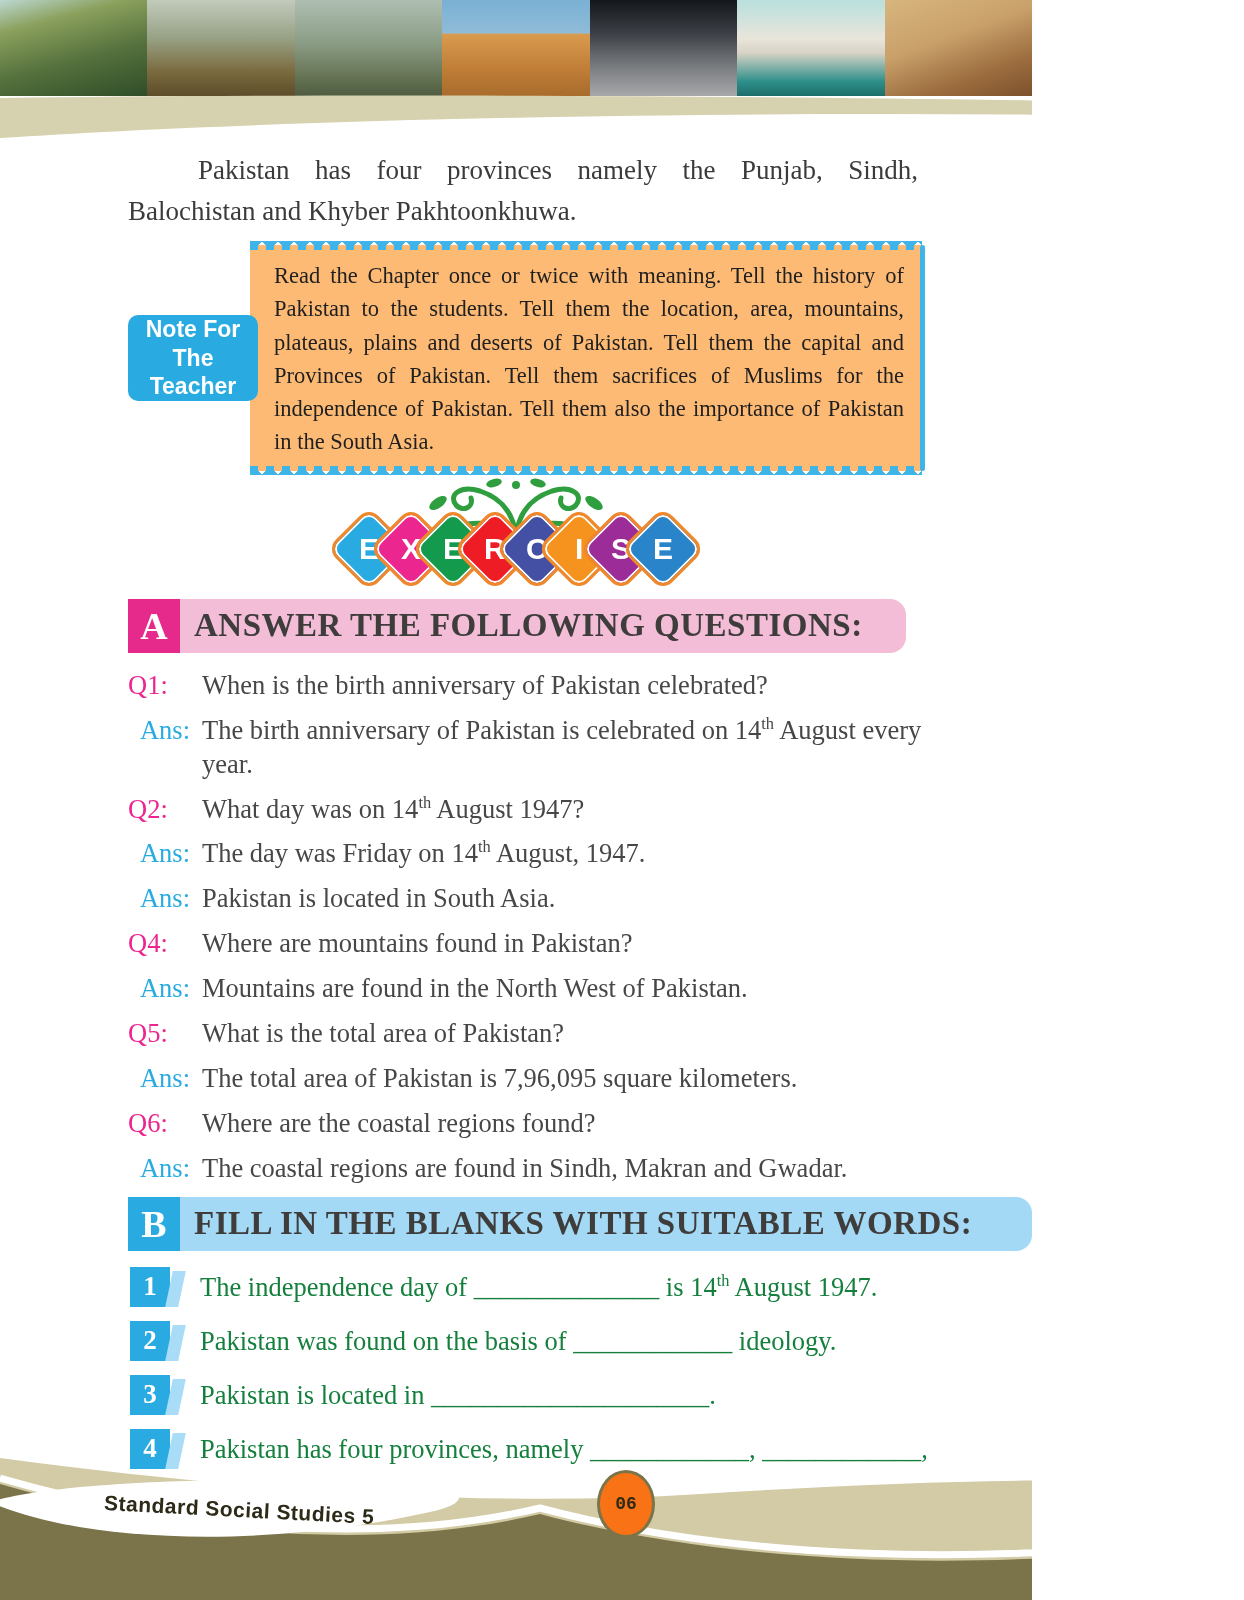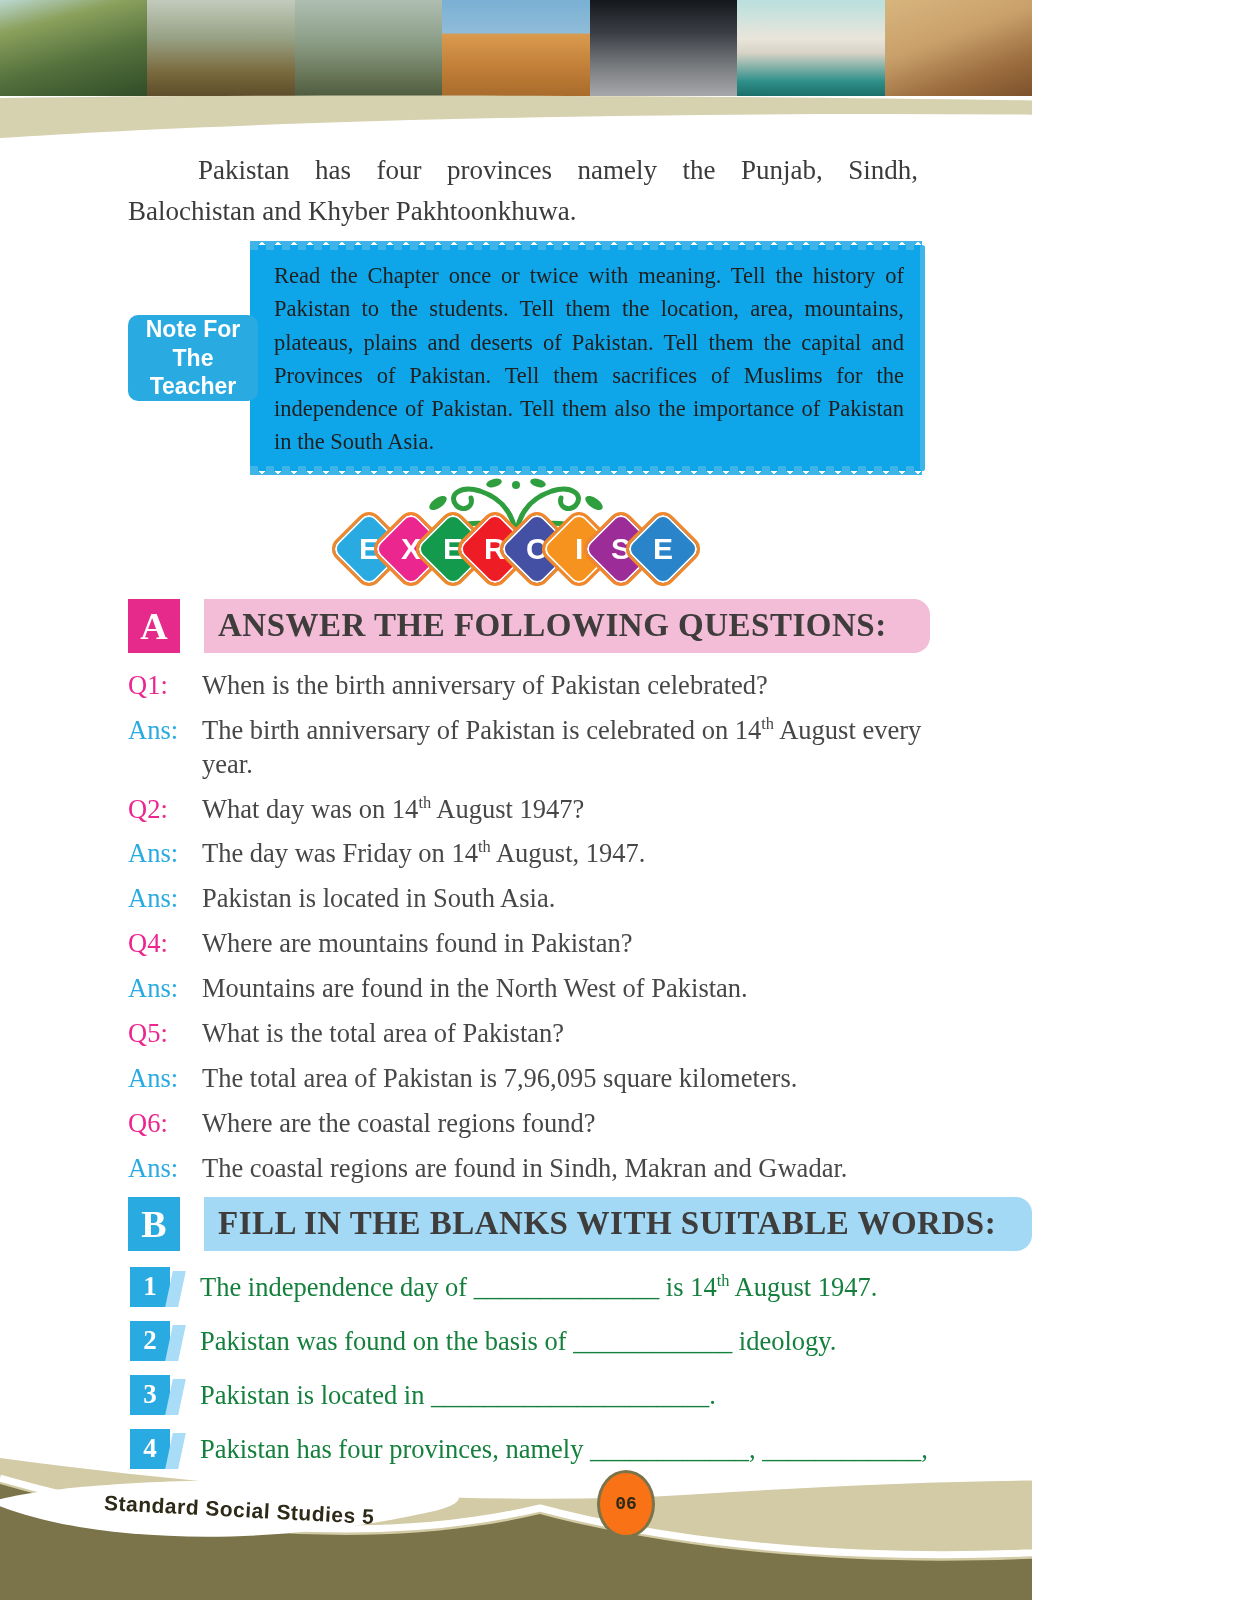--- a/index.html
+++ b/index.html
@@ -50,21 +50,21 @@
     line-height:1.25;
     display:flex;
     flex-direction:column;
     justify-content:center;
     align-items:center;
     text-align:center;
     z-index:2;
   }
   .note-box{
     flex:1;
-    background:#0ea5e9;
+    background:#fdba74;
     margin-left:-8px;
     padding:14px 18px 12px 24px;
     position:relative;
     z-index:1;
   }
   .note-edge-top,.note-edge-bottom{
     position:absolute;left:0;right:0;height:9px;
     background:
       linear-gradient(135deg,#3fb4e8 50%,transparent 50%) 0 0/16px 9px repeat-x,
       linear-gradient(225deg,#3fb4e8 50%,transparent 50%) 8px 0/16px 9px repeat-x;
@@ -105,37 +105,37 @@
   .sec-header{display:flex;align-items:stretch;margin:10px 0 16px 128px;height:54px;}
   .sec-badge{
     flex:0 0 52px;
     display:flex;align-items:center;justify-content:center;
     color:#ffffff;font-weight:bold;font-size:38px;
   }
   .badge-a{background:#e62a8b;}
   .badge-b{background:#29abe2;}
   .sec-bar{
     display:flex;align-items:center;
-    margin-left:24px;
+    margin-left:0;
     padding:0 22px 0 14px;
     border-radius:0 16px 16px 0;
     font-size:33px;
     font-weight:bold;
     letter-spacing:0.5px;
     color:#3f3d3c;
     white-space:nowrap;
   }
   .bar-a{background:#f3bcd7;width:690px;}
   .bar-b{background:#a3d9f5;width:885px;}
   
   .qa-list{margin:0 80px 0 128px;}
   .qa-row{display:flex;margin-bottom:11px;font-size:26.5px;line-height:1.28;}
   .qa-label{flex:0 0 74px;}
   .lab-q{color:#ec268f;}
-  .lab-ans{color:#29abe2;}
+  .lab-ans{color:#29abe2;text-align:center;}
   .qa-text{flex:1;color:#474747;}
   sup{font-size:62%;vertical-align:super;line-height:0;}
   
   .fib-list{margin:6px 70px 0 130px;}
   .fib-row{display:flex;margin-bottom:14px;font-size:26.5px;line-height:1.3;}
   .fib-badge{
     position:relative;
     flex:0 0 40px;height:40px;
     background:#29abe2;
     color:#ffffff;

